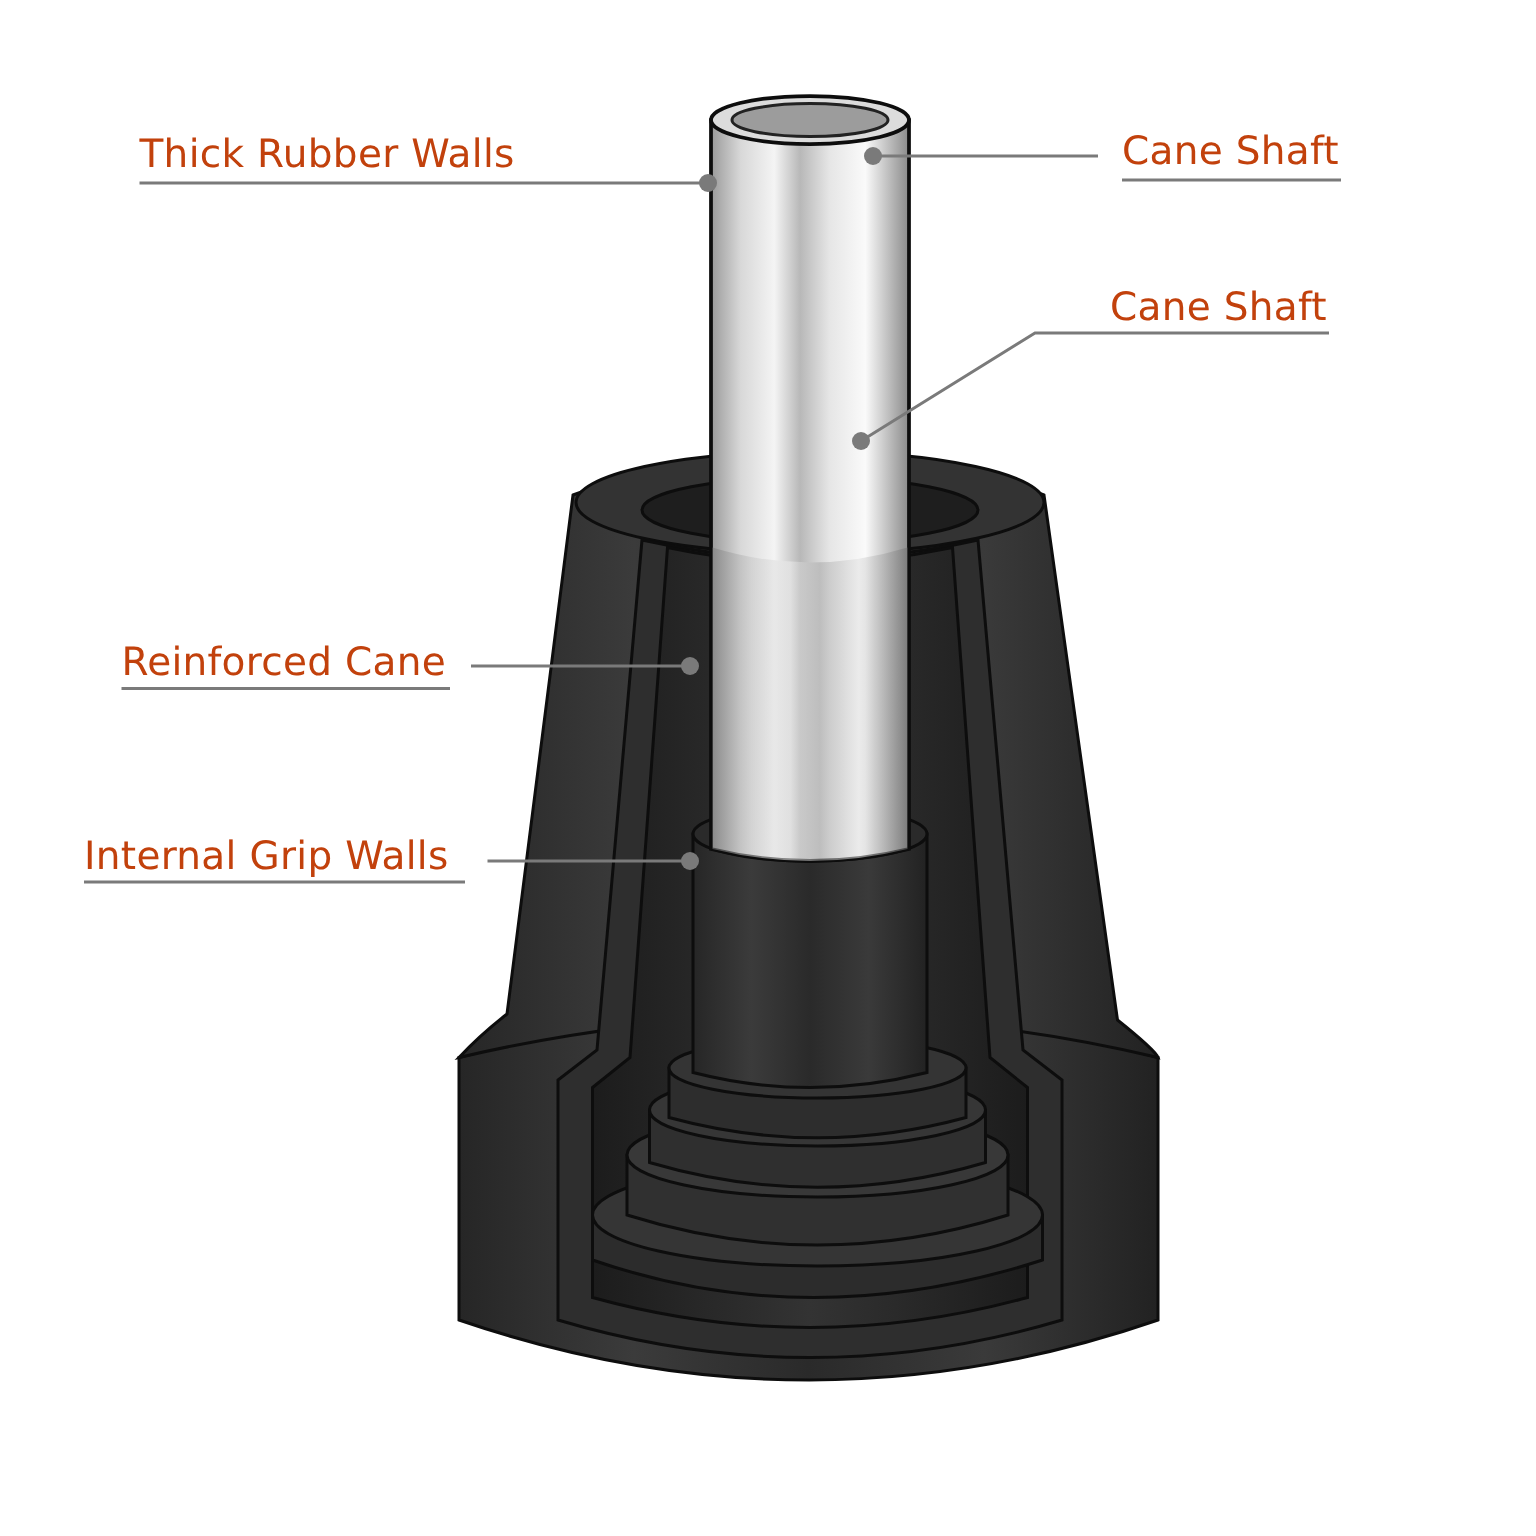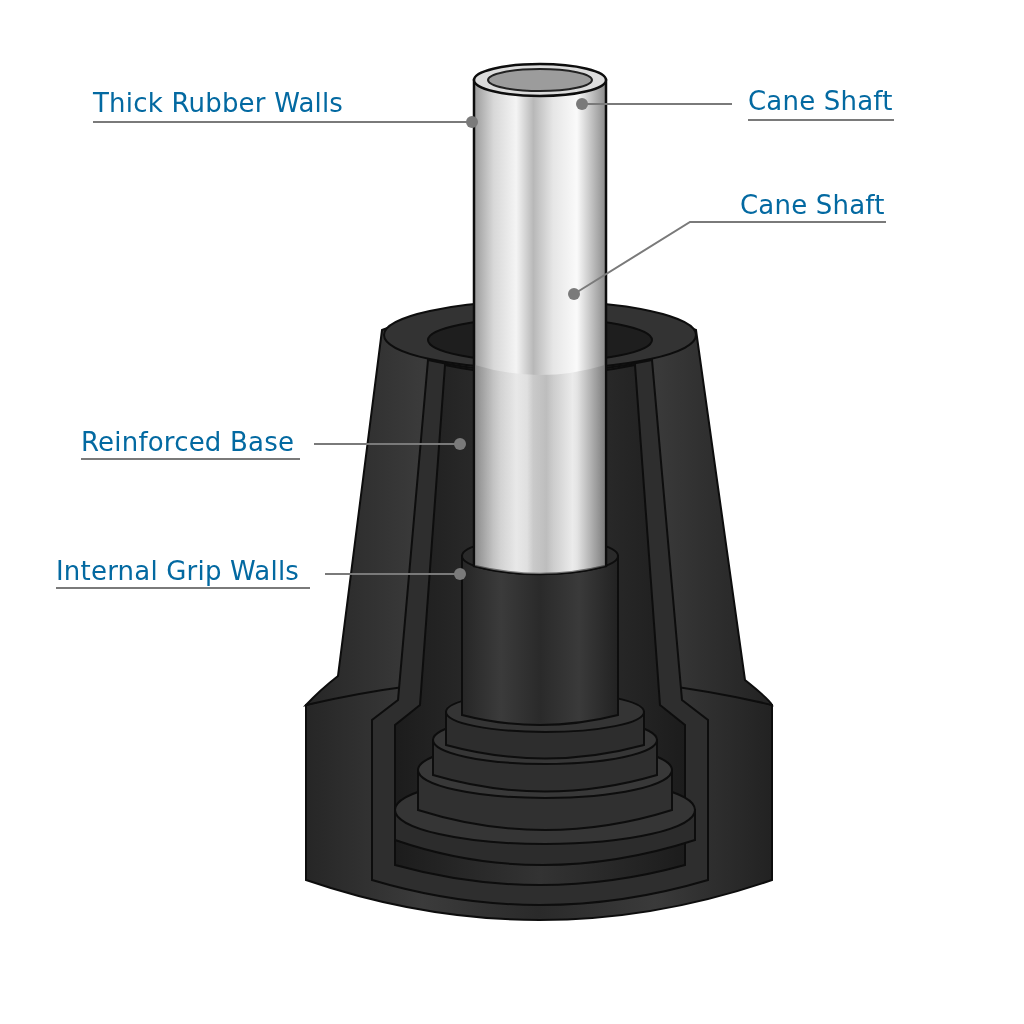--- a/index.html
+++ b/index.html
@@ -1,19 +1,19 @@
 <!DOCTYPE html>
 <html><head>
 <meta charset="utf-8">
 <style>
   html, body { margin: 0; padding: 0; background: #ffffff; }
   body { width: 1024px; height: 1024px; position: relative; overflow: hidden;
          font-family: "DejaVu Sans", "Liberation Sans", sans-serif; }
   #canvas { position: absolute; left: 0; top: 0; width: 1024px; height: 1024px; }
-  .label { position: absolute; font-size: 26px; color: #0369a1; white-space: nowrap;
+  .label { position: absolute; font-size: 26px; color: #c2410c; white-space: nowrap;
            letter-spacing: 0.2px; line-height: 30px; }
 </style>
 </head>
 <body>
 
 <svg id="canvas" viewBox="0 0 1024 1024" xmlns="http://www.w3.org/2000/svg">
   <defs>
     <linearGradient id="metal" x1="0" x2="1" y1="0" y2="0">
       <stop offset="0" stop-color="#9a9a9a"></stop>
       <stop offset="0.15" stop-color="#d8d8d8"></stop>
@@ -99,14 +99,14 @@
     <circle cx="582" cy="104" r="6"></circle>
     <circle cx="574" cy="294" r="6"></circle>
     <circle cx="460" cy="444" r="6"></circle>
     <circle cx="460" cy="574" r="6"></circle>
   </g>
 </svg>
 
 <div class="label" style="left:93px; top:88px;">Thick Rubber Walls</div>
 <div class="label" style="left:748px; top:86px;">Cane Shaft</div>
 <div class="label" style="left:740px; top:190px;">Cane Shaft</div>
-<div class="label" style="left:81px; top:427px;">Reinforced Base</div>
+<div class="label" style="left:81px; top:427px;">Reinforced Cane</div>
 <div class="label" style="left:56px; top:556px;">Internal Grip Walls</div>
 
 </body></html>

